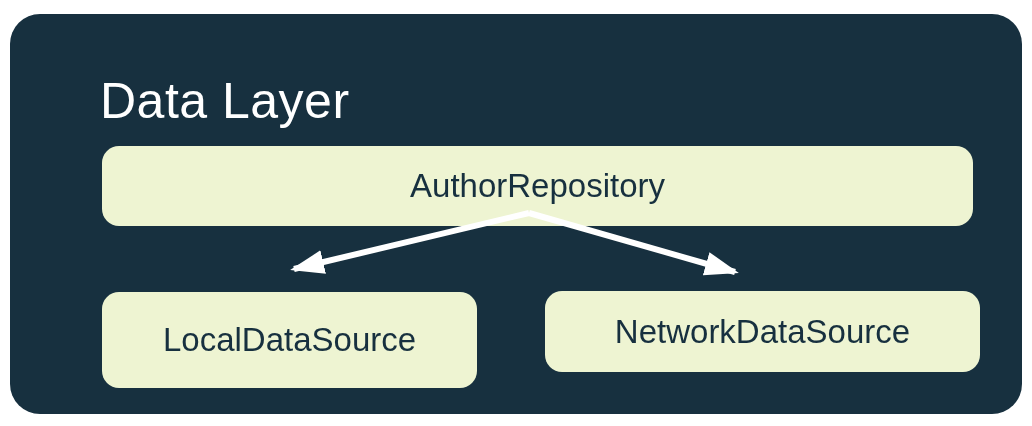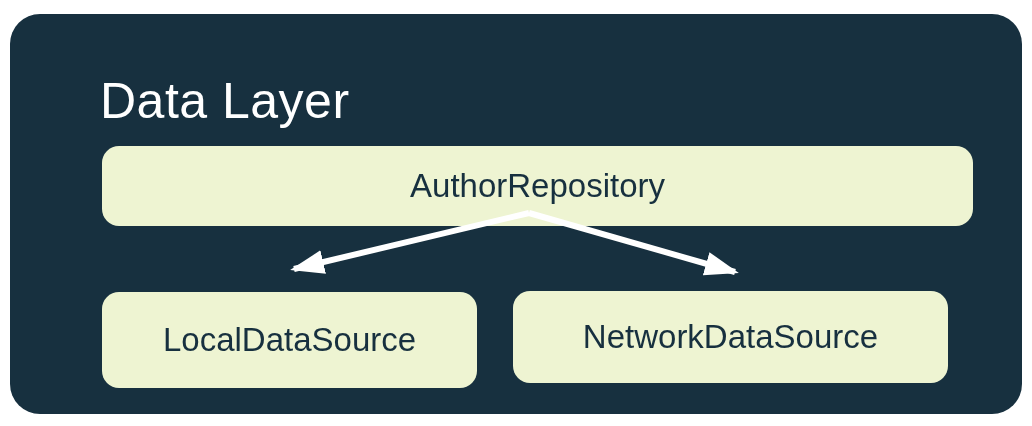--- a/index.html
+++ b/index.html
@@ -47,21 +47,21 @@
     display:flex;
     align-items:center;
     justify-content:center;
     color:var(--node-text);
     font-size:33px;
     font-weight:400;
     white-space:nowrap;
   }
   .node-repo{ left:92px;  top:132px; width:871px; height:80px; }
   .node-local{ left:92px;  top:278px; width:375px; height:96px; }
-  .node-network{ left:503px; top:277px; width:435px; height:92px; }
+  .node-network{ left:535px; top:277px; width:435px; height:81px; }
   .edges{
     position:absolute;
     left:0; top:0;
     width:1032px; height:426px;
     pointer-events:none;
   }
   .edge{
     stroke:var(--arrow);
     stroke-width:6;
     fill:none;

